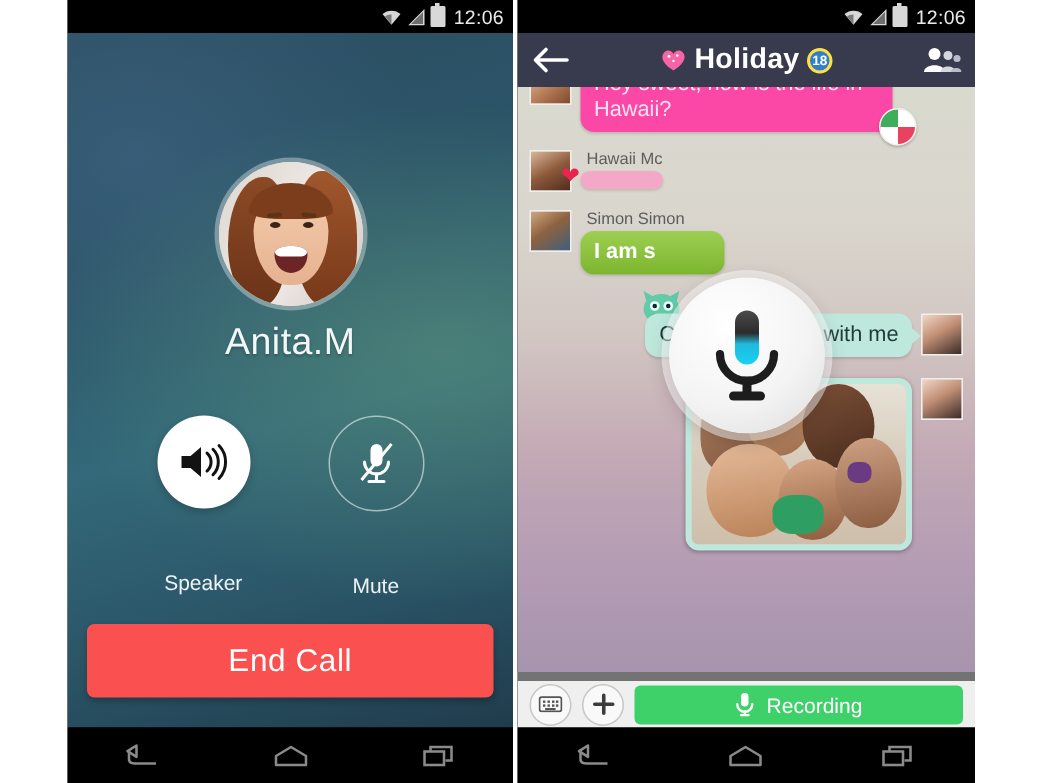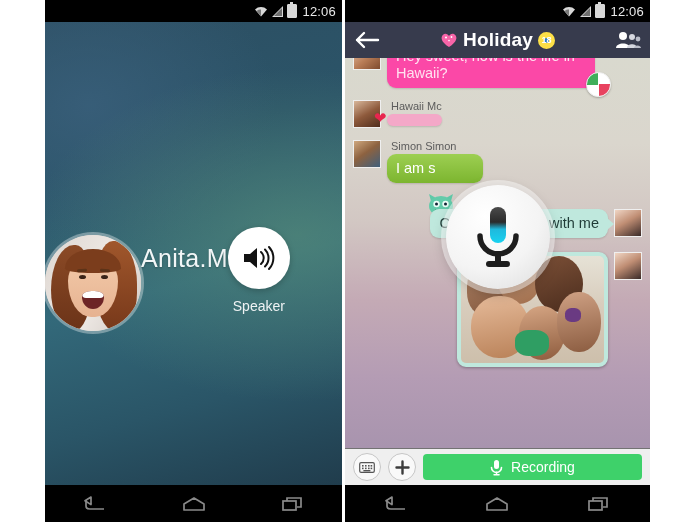--- a/index.html
+++ b/index.html
@@ -25,21 +25,21 @@
   .navbar{position:absolute;bottom:0;left:0;right:0;height:37px;background:#000;
           display:flex;align-items:center;justify-content:space-around;}
   .navbtn{width:34px;height:22px;display:flex;align-items:center;justify-content:center;}
 
   
   .callbg{position:absolute;top:22px;left:0;right:0;bottom:37px;overflow:hidden;
           background:
             radial-gradient(ellipse 150% 60% at 85% 46%, rgba(93,148,120,.55) 0%, rgba(93,148,120,0) 60%),
             radial-gradient(ellipse 90% 45% at 15% 18%, rgba(58,96,124,.8) 0%, rgba(58,96,124,0) 70%),
             linear-gradient(165deg,#2d4f63 0%,#2b5468 28%,#33697a 55%,#2a5567 78%,#203c4c 100%);}
-  .call-inner{position:relative;height:100%;display:flex;flex-direction:row;align-items:center;}
+  .call-inner{position:relative;height:100%;display:flex;flex-direction:column;align-items:center;margin-top:28px;}
 
   .avatar-ring{margin-top:58px;width:96px;height:96px;border-radius:50%;
                box-shadow:0 0 0 3px rgba(255,255,255,.35);overflow:hidden;position:relative;background:#e7ded8;}
   .av-bgwall{position:absolute;inset:0;background:linear-gradient(120deg,#ddd6d0 0%,#efeae6 55%,#cfc8c2 100%);}
   .av-hairL{position:absolute;left:6px;top:10px;width:40px;height:86px;border-radius:60% 40% 45% 55%/55% 45% 50% 50%;
             background:linear-gradient(180deg,#8b4a26,#6b3318);}
   .av-hairR{position:absolute;right:4px;top:6px;width:42px;height:90px;border-radius:45% 55% 50% 50%/50% 50% 45% 55%;
             background:linear-gradient(180deg,#a0572c,#77381a);}
   .av-face{position:absolute;left:50%;top:20px;transform:translateX(-50%);width:50px;height:62px;
            border-radius:50% 50% 46% 46%/42% 42% 58% 58%;background:linear-gradient(180deg,#f3cbaa,#e6b291);}
@@ -52,37 +52,37 @@
   .av-mouth{position:absolute;left:50%;top:56px;transform:translateX(-50%);width:22px;height:18px;
             border-radius:45% 45% 52% 52%/30% 30% 70% 70%;background:#6d2426;overflow:hidden;}
   .av-teeth{position:absolute;top:0;left:0;right:0;height:7px;background:#fff;border-radius:0 0 4px 4px;}
 
   .caller-name{margin-top:10px;color:#f2f6f7;font-size:25px;font-weight:300;letter-spacing:.3px;
                text-shadow:0 1px 2px rgba(0,0,0,.25);}
   .timer-row{margin-top:11px;display:flex;align-items:center;gap:8px;}
   .timer-txt{color:#eef3f4;font-size:19px;font-weight:300;letter-spacing:.5px;}
 
   .ctrl-row{margin-top:34px;display:flex;gap:52px;}
-  .ctrl{display:flex;flex-direction:column;align-items:center;}
+  .ctrl{display:flex;flex-direction:column;align-items:center;gap:32px;}
   .ctrl-circ{width:62px;height:62px;border-radius:50%;display:flex;align-items:center;justify-content:center;}
   .ctrl-circ.on{background:#ffffff;box-shadow:0 2px 6px rgba(0,0,0,.22);}
   .ctrl-circ.off{background:transparent;border:1.6px solid rgba(255,255,255,.55);}
   .ctrl-lbl{margin-top:9px;color:#eef2f3;font-size:14px;font-weight:300;}
 
   .endcall{position:absolute;left:13px;right:13px;bottom:20px;height:49px;border-radius:5px;
            background:#fb5050;display:flex;align-items:center;justify-content:center;
            box-shadow:0 2px 4px rgba(0,0,0,.25);}
   .endcall span{color:#fff;font-size:21px;font-weight:300;letter-spacing:.4px;}
 
   
   .chat-header{position:relative;height:36px;background:#373b4d;display:flex;align-items:center;
                padding:0 9px;box-sizing:border-box;gap:29px;}
   .ch-title{flex:1;display:flex;align-items:center;justify-content:center;gap:5px;}
   .ch-title-txt{color:#fff;font-size:19px;font-weight:bold;letter-spacing:.2px;}
-  .badge18{width:17px;height:17px;border-radius:50%;background:#2f80c9;border:6px solid #fde047;
+  .badge18{width:17px;height:17px;border-radius:50%;background:#2f80c9;border:2px solid #fde047;
            color:#fff;font-size:9px;font-weight:bold;display:flex;align-items:center;justify-content:center;
            box-sizing:border-box;}
 
   .chat-body{position:absolute;top:58px;left:0;right:0;bottom:74px;overflow:hidden;
              background:linear-gradient(180deg,#d9d9ce 0%,#dad6cd 22%,#d2c7c3 42%,#c4aab5 62%,#b49cb4 82%,#a894ae 100%);}
   .chat-scroll{position:relative;padding:0 8px;}
 
   .msg{display:flex;margin-bottom:5px;}
   .msg.in{justify-content:flex-start;}
   .msg.out{justify-content:flex-end;}
@@ -109,21 +109,21 @@
   .pb-sand{position:absolute;inset:0;background:linear-gradient(180deg,#e6e2d6 0%,#d8cdbd 45%,#cdbfab 100%);}
   .pb-b{position:absolute;border-radius:50%;}
 
   .rec-overlay{position:absolute;left:50%;top:46%;transform:translate(-50%,-50%);
                width:104px;height:104px;border-radius:50%;
                background:radial-gradient(circle at 38% 30%,#ffffff 0%,#f4f4f4 55%,#dcdcdc 100%);
                box-shadow:0 0 0 5px rgba(255,255,255,.45),0 4px 14px rgba(0,0,0,.28);
                display:flex;align-items:center;justify-content:center;}
 
   .chat-input{position:absolute;left:0;right:0;bottom:37px;height:37px;background:#efefef;
-              border-top:1px solid #737373;display:flex;align-items:center;gap:7px;padding:0 8px;box-sizing:border-box;}
+              border-top:6px solid #737373;display:flex;align-items:center;gap:7px;padding:0 8px;box-sizing:border-box;}
   .round-btn{width:26px;height:26px;border-radius:50%;border:1px solid #c6c6c6;background:#f9f9f9;
              display:flex;align-items:center;justify-content:center;flex:none;}
   .rec-bar{flex:1;height:26px;border-radius:4px;background:#3ed16a;display:flex;align-items:center;
            justify-content:center;gap:8px;}
   .rec-bar span{color:#fff;font-size:14px;}
 </style>
 </head>
 <body>
 
 <div class="stage">
@@ -171,24 +171,39 @@
             <div class="ctrl-circ on">
               <svg width="34" height="26" viewBox="0 0 34 26">
                 <path d="M2 9 H8 L15 3 V23 L8 17 H2 Z" fill="#121212"></path>
                 <path d="M19 7 a8 8 0 0 1 0 12" fill="none" stroke="#121212" stroke-width="2" stroke-linecap="round"></path>
                 <path d="M23 4.5 a12 12 0 0 1 0 17" fill="none" stroke="#121212" stroke-width="2" stroke-linecap="round"></path>
                 <path d="M27 2 a16 16 0 0 1 0 22" fill="none" stroke="#121212" stroke-width="2" stroke-linecap="round"></path>
               </svg>
             </div>
             <div class="ctrl-lbl">Speaker</div>
           </div>
-        </div>
-
-      </div>
-
+          <div class="ctrl">
+            <div class="ctrl-circ off">
+              <svg width="28" height="32" viewBox="0 0 28 32">
+                <rect x="10" y="3" width="8" height="15" rx="4" fill="#ffffff"></rect>
+                <path d="M6 15 a8 8 0 0 0 16 0" fill="none" stroke="#ffffff" stroke-width="2" stroke-linecap="round"></path>
+                <rect x="13" y="22" width="2" height="5" fill="#ffffff"></rect>
+                <rect x="8" y="27" width="12" height="2" rx="1" fill="#ffffff"></rect>
+                <line x1="4" y1="27" x2="24" y2="3" stroke="#ffffff" stroke-width="2"></line>
+              </svg>
+            </div>
+            <div class="ctrl-lbl">Mute</div>
+          </div>
+        </div>
+
+      </div>
+
+      <div class="endcall">
+        <span>End Call</span>
+      </div>
     </div>
 
     <div class="navbar">
       <div class="navbtn">
         <svg width="26" height="16" viewBox="0 0 26 16">
           <path d="M4 4 L4 10 Q4 13 8 13 L22 13" fill="none" stroke="#8a8a8a" stroke-width="1.7"></path>
           <path d="M9 1 L3 4.8 L9 8.6 Z" fill="none" stroke="#8a8a8a" stroke-width="1.7" stroke-linejoin="round"></path>
         </svg>
       </div>
       <div class="navbtn">
@@ -266,21 +281,21 @@
             <div class="bub pink" style="max-width:195px;">
               <span class="heart-emo">❤</span>
             </div>
           </div>
         </div>
 
         <div class="msg in" style="margin-top:12px;">
           <div class="thumb" style="background:linear-gradient(145deg,#cfa87f,#8d6240 45%,#3f5f7c);"></div>
           <div class="mcol">
             <div class="sender">Simon Simon</div>
-            <div class="bub green" style="display:inline-block;min-width:78px;">
+            <div class="bub green" style="display:inline-block;min-width:78px;font-weight:bold;">
               <span>I am s</span>
             </div>
           </div>
         </div>
 
         <div class="msg out" style="margin-top:26px;align-items:flex-start;">
           <div class="mcol" style="margin:0 6px 0 0;position:relative;">
             <svg width="30" height="26" viewBox="0 0 30 26" style="position:absolute;left:-4px;top:-17px;">
               <path d="M5 9 L3 2 L10 6 Z" fill="#5fc9a8"></path>
                 <path d="M25 9 L27 2 L20 6 Z" fill="#5fc9a8"></path>

